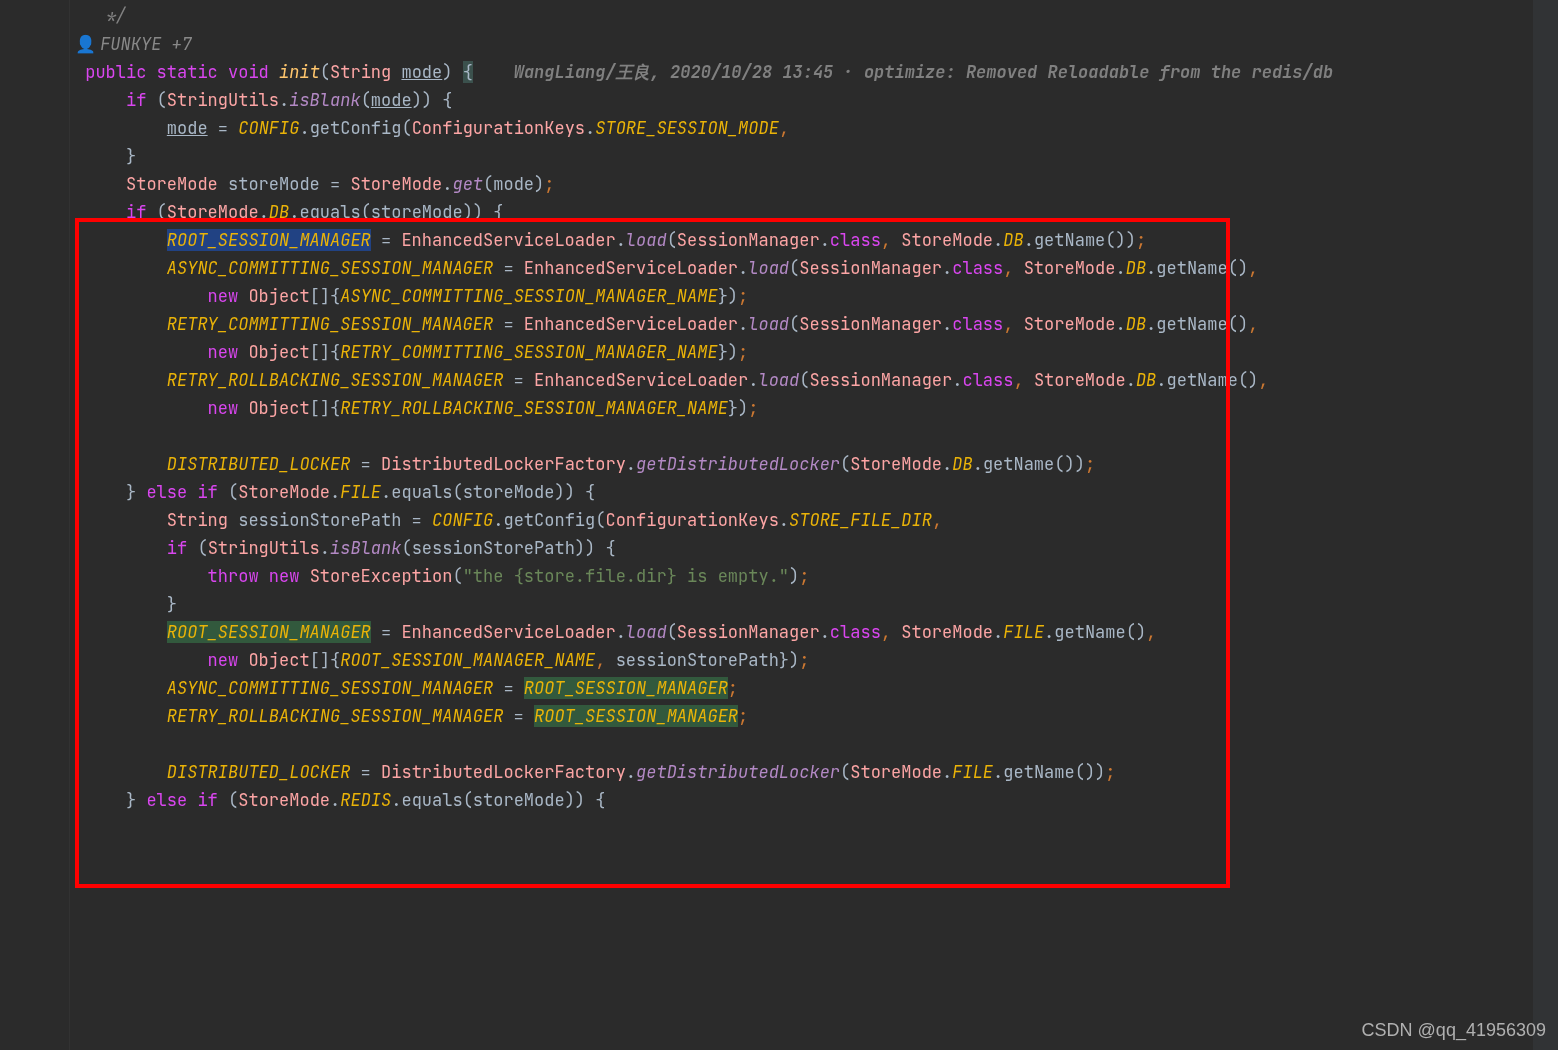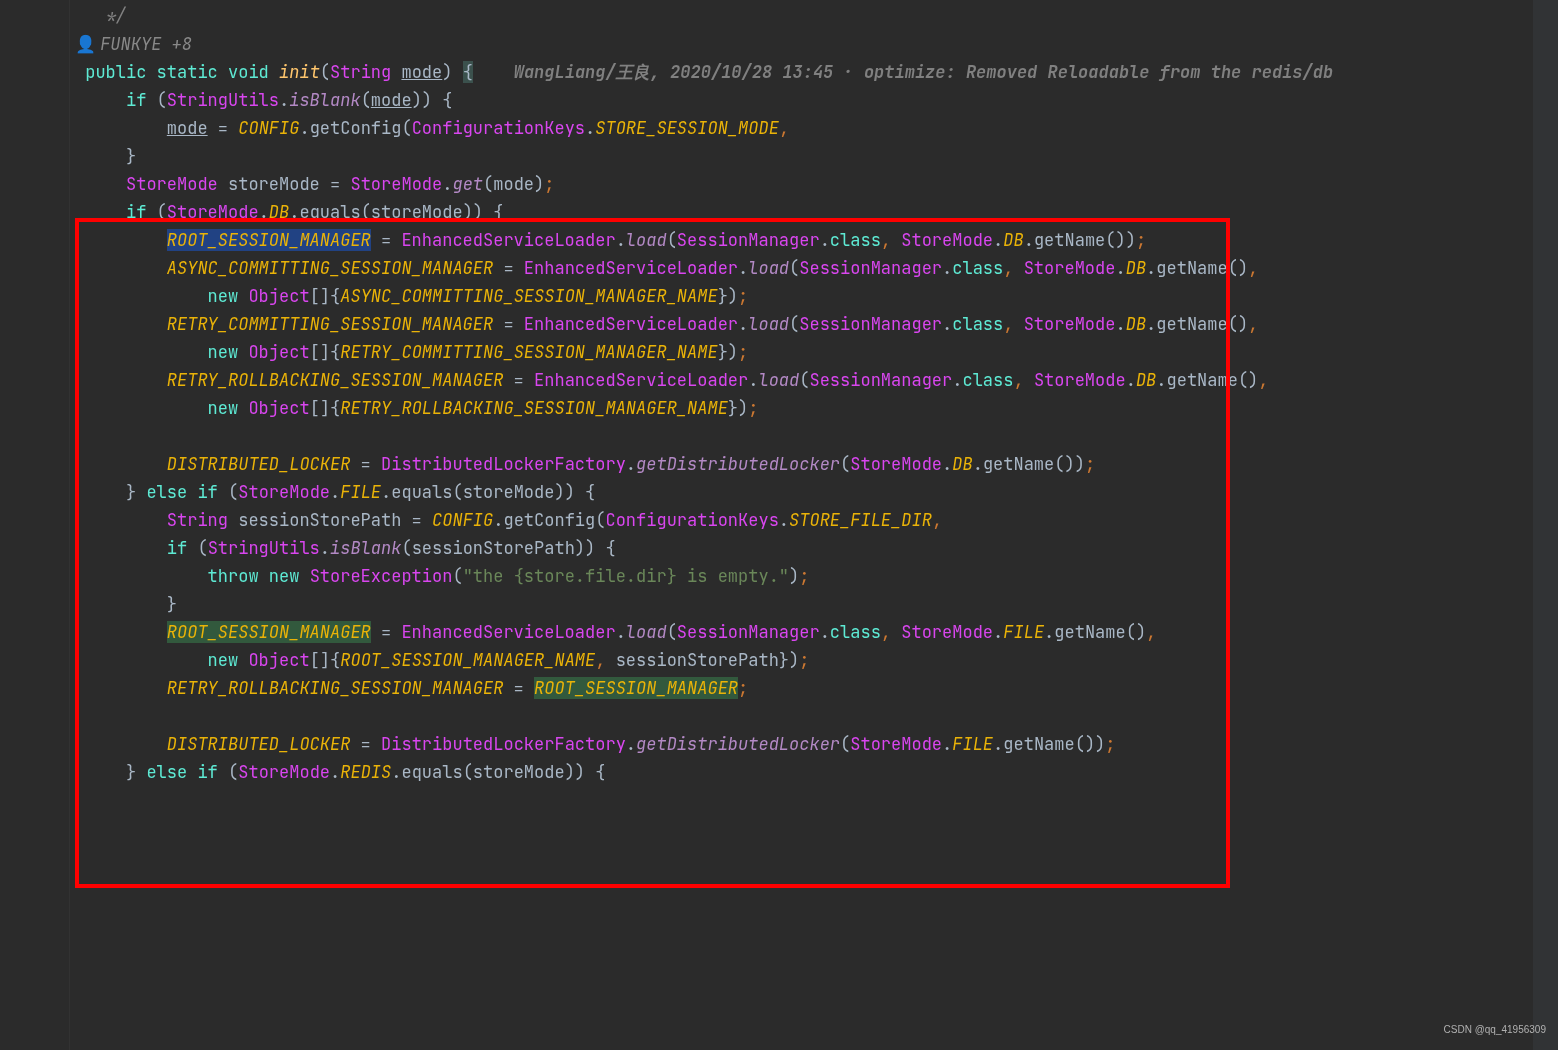--- a/index.html
+++ b/index.html
@@ -34,30 +34,30 @@
       right: 0;
       padding-top: 2px;
     }
     .line {
       white-space: pre;
       font-style: normal;
     }
     .comment { color: #808080; font-style: italic; }
     .author { color: #888; font-style: italic; }
     .author-icon { color: #888; margin-right: 4px; }
-    .keyword { color: #5eead4; }
+    .keyword { color: #d946ef; }
     .method-decl { color: #ffc66d; font-style: italic; }
     .param-u { text-decoration: underline; }
     .brace-hl { background: #3b514d; }
     .annotation-comment { color: #808080; font-style: italic; font-weight: bold; }
     .var { color: #a9b7c6; }
     .var-u { text-decoration: underline; }
     .field-italic { color: #eab308; font-style: italic; }
     .method-italic { color: #b389c5; font-style: italic; text-align: center; }
-    .type { color: #d946ef; }
+    .type { color: #fca5a5; }
     .paren { color: #a9b7c6; }
     .comma { color: #cc7832; }
     .highlight-sel { background: #214283; }
     .highlight-usage { background: #32593d; }
     .string { color: #6a8759; }
     .semi { color: #cc7832; }
     .lbrace { color: #a9b7c6; }
     .red-box {
       position: absolute;
       left: 75px;
@@ -65,21 +65,21 @@
       width: 1155px;
       height: 670px;
       border: 4px solid #ff0000;
       pointer-events: none;
     }
     .watermark {
       position: absolute;
       right: 12px;
       bottom: 6px;
       color: #b0b0b0;
-      font-size: 10px;
+      font-size: 18px;
       font-family: Arial, sans-serif;
     }
     .right-border {
       position: absolute;
       right: 0;
       top: 0;
       width: 25px;
       height: 100%;
       background: #313335;
     }
@@ -87,21 +87,21 @@
 </head>
 <body>
 
 <div class="gutter"></div>
 <div class="right-border"></div>
 
 <div class="code-area">
 
 <div class="line"><span class="comment">   */</span></div>
 
-<div class="line"><span class="author-icon">👤</span><span class="author">FUNKYE +8</span></div>
+<div class="line"><span class="author-icon">👤</span><span class="author">FUNKYE +7</span></div>
 
 <div class="line"> <span class="keyword">public</span> <span class="keyword">static</span> <span class="keyword">void</span> <span class="method-decl">init</span><span class="paren">(</span><span class="type">String</span> <span class="param-u">mode</span><span class="paren">)</span> <span class="brace-hl lbrace">{</span>    <span class="annotation-comment">WangLiang/王良, 2020/10/28 13:45 · optimize: Removed Reloadable from the redis/db</span></div>
 
 <div class="line">     <span class="keyword">if</span> <span class="paren">(</span><span class="type">StringUtils</span>.<span class="method-italic">isBlank</span><span class="paren">(</span><span class="var-u">mode</span><span class="paren">))</span> <span class="lbrace">{</span></div>
 
 <div class="line">         <span class="var-u">mode</span> = <span class="field-italic">CONFIG</span>.<span class="var">getConfig</span><span class="paren">(</span><span class="type">ConfigurationKeys</span>.<span class="field-italic">STORE_SESSION_MODE</span><span class="comma">,</span></div>
 
 
 <div class="line">     <span class="lbrace">}</span></div>
 
@@ -135,20 +135,21 @@
 <div class="line">         <span class="keyword">if</span> <span class="paren">(</span><span class="type">StringUtils</span>.<span class="method-italic">isBlank</span><span class="paren">(</span><span class="var">sessionStorePath</span><span class="paren">))</span> <span class="lbrace">{</span></div>
 
 <div class="line">             <span class="keyword">throw</span> <span class="keyword">new</span> <span class="type">StoreException</span><span class="paren">(</span><span class="string">"the {store.file.dir} is empty."</span><span class="paren">)</span><span class="semi">;</span></div>
 
 <div class="line">         <span class="lbrace">}</span></div>
 
 <div class="line">         <span class="field-italic highlight-usage">ROOT_SESSION_MANAGER</span> = <span class="type">EnhancedServiceLoader</span>.<span class="method-italic">load</span><span class="paren">(</span><span class="type">SessionManager</span>.<span class="keyword">class</span><span class="comma">,</span> <span class="type">StoreMode</span>.<span class="field-italic">FILE</span>.<span class="var">getName</span><span class="paren">()</span><span class="comma">,</span></div>
 
 <div class="line">             <span class="keyword">new</span> <span class="type">Object</span><span class="paren">[]{</span><span class="field-italic">ROOT_SESSION_MANAGER_NAME</span><span class="comma">,</span> <span class="var">sessionStorePath</span><span class="paren">})</span><span class="semi">;</span></div>
 
+<div class="line">         <span class="field-italic">ASYNC_COMMITTING_SESSION_MANAGER</span> = <span class="field-italic highlight-usage">ROOT_SESSION_MANAGER</span><span class="semi">;</span></div>
 
 
 <div class="line">         <span class="field-italic">RETRY_ROLLBACKING_SESSION_MANAGER</span> = <span class="field-italic highlight-usage">ROOT_SESSION_MANAGER</span><span class="semi">;</span></div>
 
 <div class="line"> </div>
 
 <div class="line">         <span class="field-italic">DISTRIBUTED_LOCKER</span> = <span class="type">DistributedLockerFactory</span>.<span class="method-italic">getDistributedLocker</span><span class="paren">(</span><span class="type">StoreMode</span>.<span class="field-italic">FILE</span>.<span class="var">getName</span><span class="paren">())</span><span class="semi">;</span></div>
 
 <div class="line">     <span class="lbrace">}</span> <span class="keyword">else</span> <span class="keyword">if</span> <span class="paren">(</span><span class="type">StoreMode</span>.<span class="field-italic">REDIS</span>.<span class="var">equals</span><span class="paren">(</span><span class="var">storeMode</span><span class="paren">))</span> <span class="lbrace">{</span></div>
 

